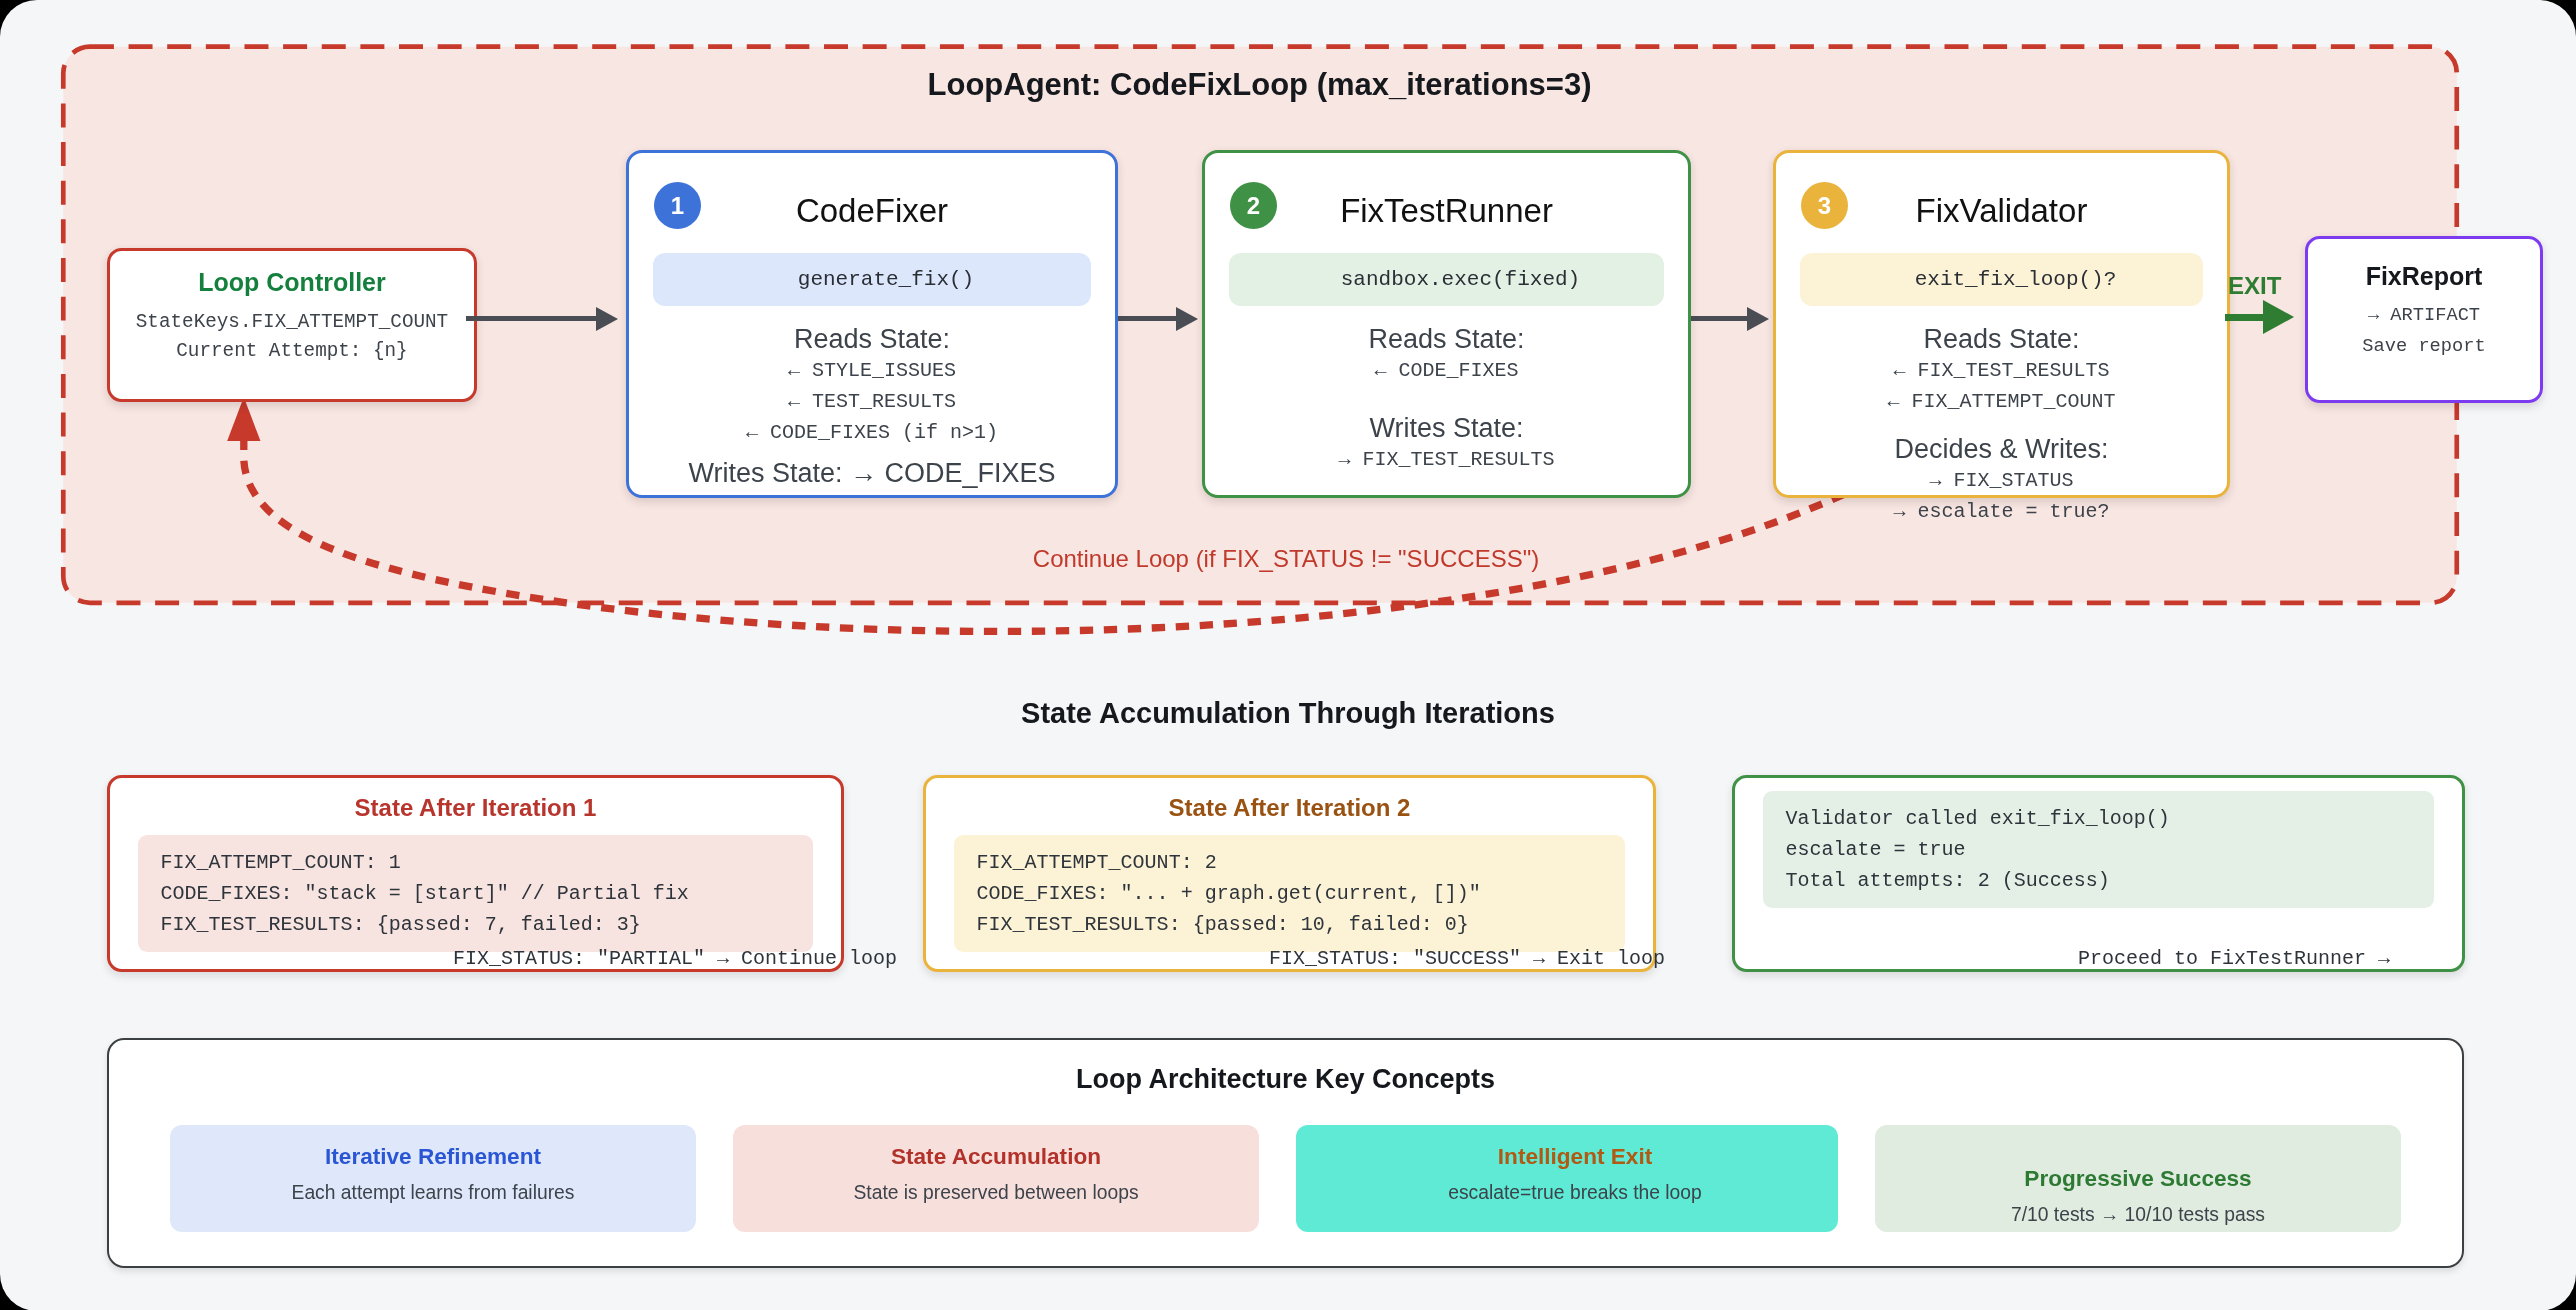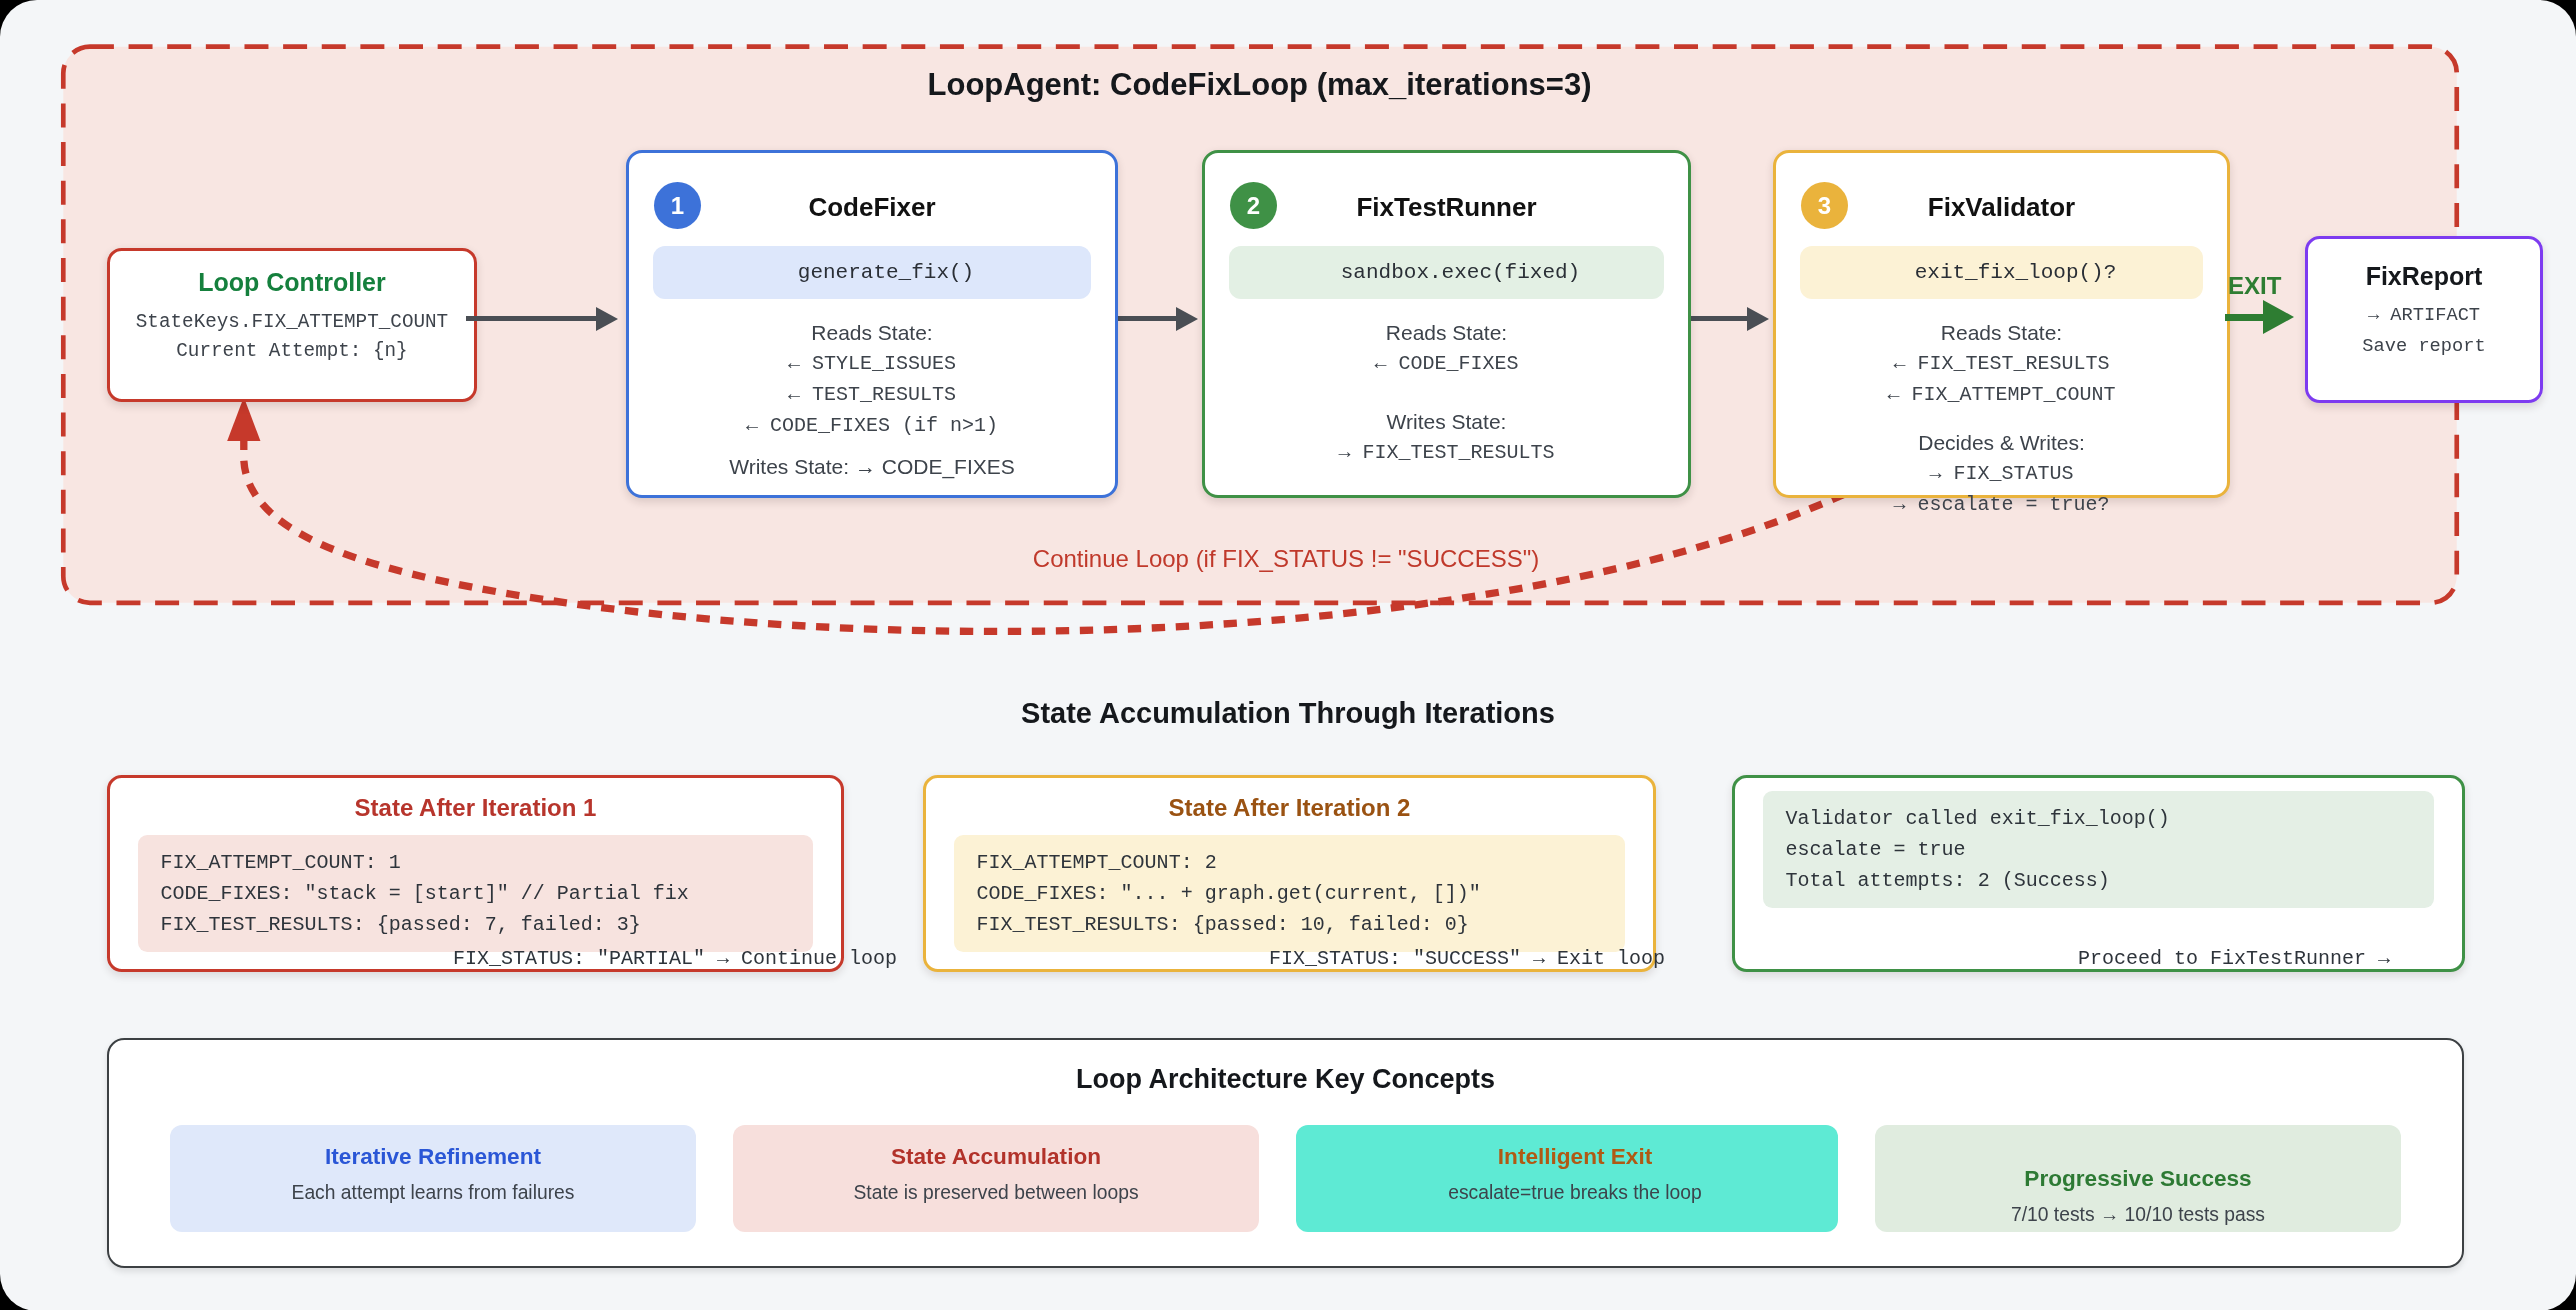--- a/index.html
+++ b/index.html
@@ -32,31 +32,31 @@
   .agent.blue {left:626px; width:486px;border:3.3px solid #3d72d9;}
   .agent.green{left:1202px;width:483px;border:3.3px solid #3f9146;}
   .agent.amber{left:1773px;width:451px;border:3.3px solid #eab33c;}
   .badge{
     position:absolute;left:25px;top:29px;width:47px;height:47px;border-radius:50%;
     color:#fff;font-size:24px;font-weight:800;display:flex;align-items:center;justify-content:center;
   }
   .agent.blue  .badge{background:#3d72d9;}
   .agent.green .badge{background:#3f9146;}
   .agent.amber .badge{background:#eab33c;}
-  .agent .ttl{margin-top:39px;font-size:26px;font-weight:700;color:#111;}
+  .agent .ttl{margin-top:39px;font-size:33px;font-weight:400;color:#111;}
   .pill{
     margin:22.6px 24px 0;height:53px;border-radius:12px;
     display:flex;align-items:center;justify-content:center;
     font-family:"Liberation Mono",monospace;font-size:21px;color:#2a2f36;padding-left:28px;
   }
   .agent.blue  .pill{background:#dde7fb;}
   .agent.green .pill{background:#e3f0e4;}
   .agent.amber .pill{background:#fcf2d5;}
   .rows{margin-top:18.7px;}
-  .row-label{font-size:21px;line-height:31px;color:#3d434b;}
+  .row-label{font-size:27px;line-height:31px;color:#3d434b;}
   .row-mono{font-family:"Liberation Mono",monospace;font-size:20px;line-height:31px;color:#3d434b;}
   .row-spacer{height:27px;}
 
   
   .report{left:2305px;top:236px;width:232px;height:161px;border:3.3px solid #7d3bf0;text-align:center;z-index:6;}
   .report .ttl{margin-top:22.6px;font-size:25px;font-weight:800;color:#15181c;}
   .report .mono-line{font-family:"Liberation Mono",monospace;font-size:18.7px;line-height:31px;color:#3d434b;}
   .report .lines{margin-top:9.3px;}
   .mono-line{font-family:"Liberation Mono",monospace;}
 

